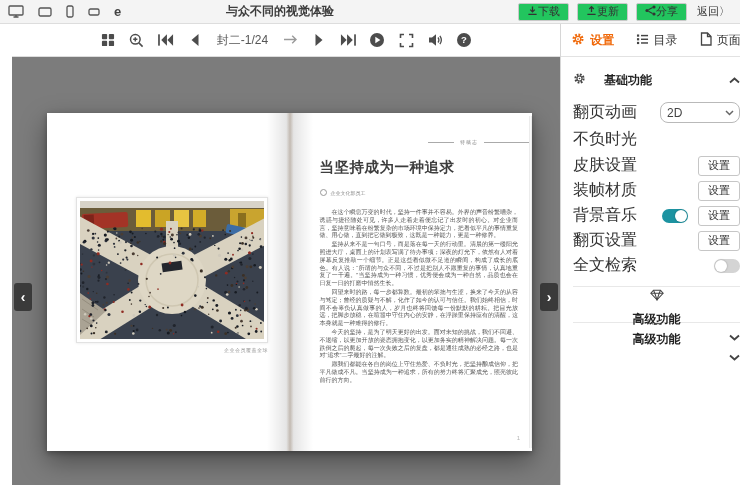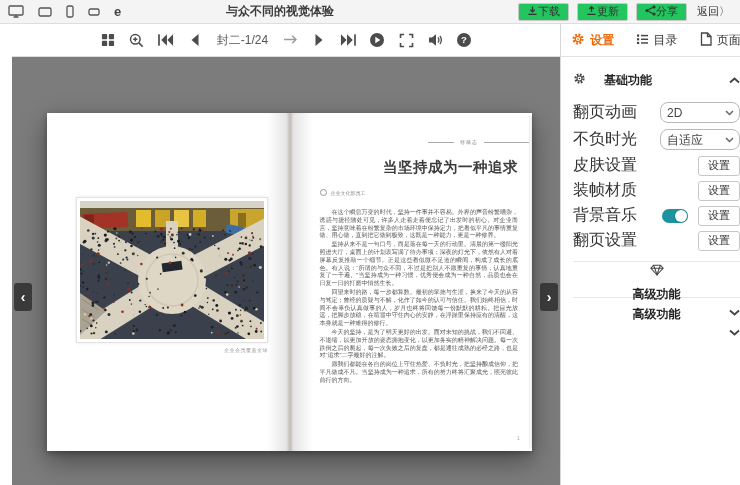--- a/index.html
+++ b/index.html
@@ -49,21 +49,21 @@
   .photo-frame svg { display:block; }
   .caption { margin-top:4px; text-align:right; font-size:5px; color:#999; letter-spacing:.5px; }
 
   .rp-inner { position:absolute; left:30px; right:14px; top:26px; bottom:10px; }
   .tagline-row { display:flex; align-items:center; justify-content:flex-end; margin-right:-14px; }
   .tl-line { height:1px; background:#aaa; }
   .tl-short { width:26px; margin-right:6px; }
   .tl-long { width:48px; margin-left:6px; }
   .tagline { font-size:5px; color:#888; letter-spacing:1px; }
   .article-title { margin-top:13px; font-size:14.5px; font-weight:bold; color:#3d3d3d;
-    letter-spacing:.5px;text-align:right; }
+    letter-spacing:.5px; }
   .byline { margin-top:12px; display:flex; align-items:center; gap:4px; }
   .byline-icon { width:7px; height:7px; border:1px solid #999; border-radius:50%; flex:0 0 auto; }
   .byline span.bl-text { font-size:5px; color:#888; }
   .body-text { margin-top:13px; }
   .body-text p { font-size:6px; line-height:7.8px; color:#555; text-align:justify;
     text-indent:2em; margin-bottom:1px; }
   .pagenum { position:absolute; right:12px; bottom:10px; font-size:6px; color:#b5b5b5; }
 
   .nav-arrow { position:absolute; top:226px; width:18px; height:28px; background:rgba(42,42,42,.8);
     color:#fff; display:flex; align-items:center; justify-content:center; font-size:14px;
@@ -706,30 +706,20 @@
                 <svg width="9" height="6" viewBox="0 0 9 6" fill="none" stroke="#666" stroke-width="1.5">
                     <polyline points="1,1 4.5,4.5 8,1"></polyline>
                   </svg>
               </span>
             </div>
           </div>
         </div>
 
         <div class="row tall">
           <span class="row-label">不负时光</span>
-          <div class="row-controls">
-            <div class="select">
-              <select><option>自适应</option></select>
-              <span class="sel-chev">
-                <svg width="9" height="6" viewBox="0 0 9 6" fill="none" stroke="#666" stroke-width="1.5">
-                    <polyline points="1,1 4.5,4.5 8,1"></polyline>
-                  </svg>
-              </span>
-            </div>
-          </div>
         </div>
 
         <div class="row">
           <span class="row-label">皮肤设置</span>
           <div class="row-controls">
             <button class="mini-btn">设置</button>
           </div>
         </div>
 
         <div class="row">
@@ -749,20 +739,28 @@
           </div>
         </div>
 
         <div class="row">
           <span class="row-label">翻页设置</span>
           <div class="row-controls">
             <button class="mini-btn">设置</button>
           </div>
         </div>
 
+        <div class="row">
+          <span class="row-label">全文检索</span>
+          <div class="row-controls">
+            <span class="toggle">
+                <span class="knob"></span>
+              </span>
+          </div>
+        </div>
 
         <div class="collapse-row">
           <span>
             <svg width="14" height="12" viewBox="0 0 16 13" fill="none" stroke="#444" stroke-width="1.2">
               <polygon points="4,1 12,1 15,4.5 8,12 1,4.5"></polygon>
                 <path d="M1 4.5 h14 M5.5 4.5 L8 12 L10.5 4.5 M4 1 L5.5 4.5 M12 1 L10.5 4.5"></path>
             </svg>
           </span>
           <span class="sec-title">高级功能</span>
           <span class="chev">

